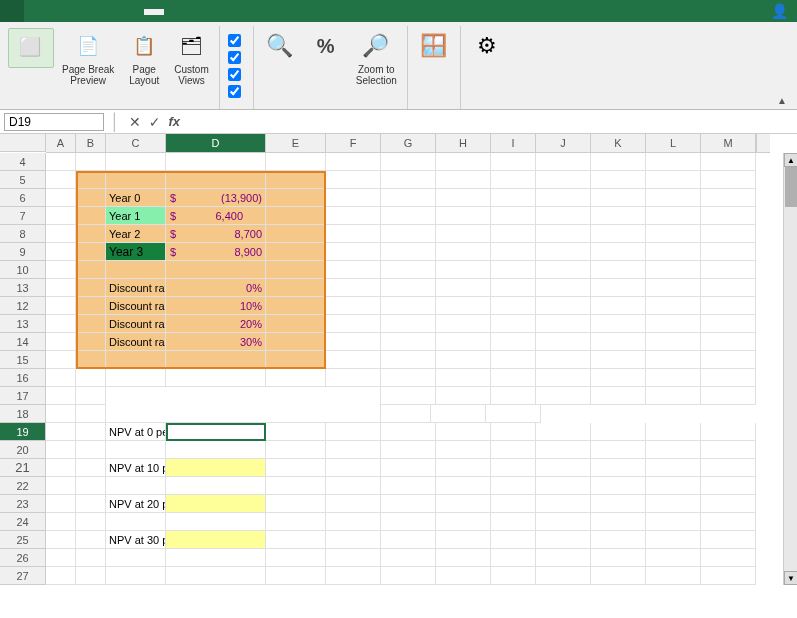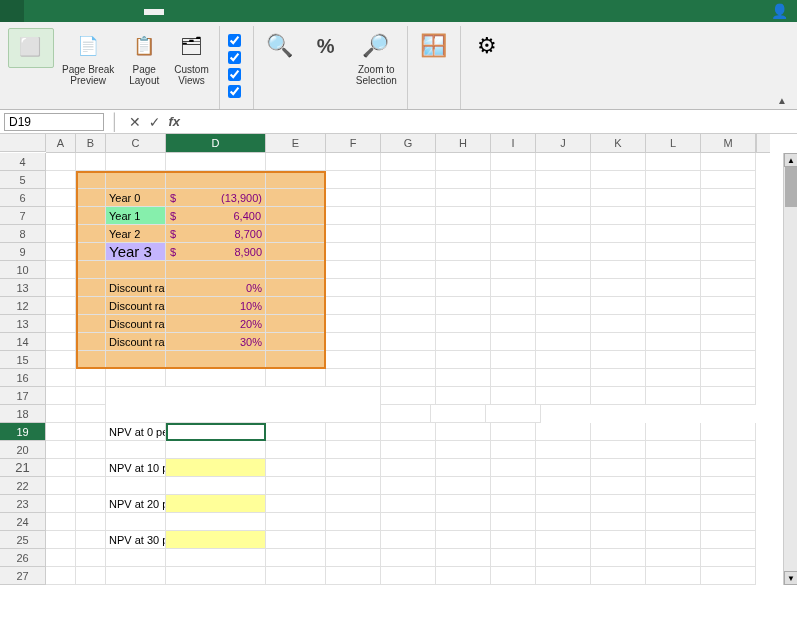--- a/index.html
+++ b/index.html
@@ -341,21 +341,21 @@
           <div style="width: 55px; min-width: 55px; height: 18px; border-right: 1px solid rgb(224, 224, 224); border-bottom: 1px solid rgb(224, 224, 224); font-size: 11px; overflow: hidden; white-space: nowrap; display: flex; align-items: center; padding: 0px 3px; position: relative;"></div>
           <div style="width: 55px; min-width: 55px; height: 18px; border-right: 1px solid rgb(224, 224, 224); border-bottom: 1px solid rgb(224, 224, 224); font-size: 11px; overflow: hidden; white-space: nowrap; display: flex; align-items: center; padding: 0px 3px; position: relative;"></div>
           <div style="width: 55px; min-width: 55px; height: 18px; border-right: 1px solid rgb(224, 224, 224); border-bottom: 1px solid rgb(224, 224, 224); font-size: 11px; overflow: hidden; white-space: nowrap; display: flex; align-items: center; padding: 0px 3px; position: relative;"></div>
         </div>
         <div style="display: flex; height: 18px; min-height: 18px;">
           <div style="width: 30px; min-width: 30px; height: 18px; border-right: 1px solid rgb(224, 224, 224); border-bottom: 1px solid rgb(224, 224, 224); font-size: 11px; overflow: hidden; white-space: nowrap; display: flex; align-items: center; padding: 0px 3px; position: relative;"></div>
           <div style="width: 30px; min-width: 30px; height: 18px; border-right: 1px solid rgb(224, 224, 224); border-bottom: 1px solid rgb(224, 224, 224); font-size: 11px; overflow: hidden; white-space: nowrap; display: flex; align-items: center; padding: 0px 3px; position: relative; background: rgb(245, 200, 138);"></div>
           <div style="width: 60px; min-width: 60px; height: 18px; border-right: 1px solid rgb(224, 224, 224); border-bottom: 1px solid rgb(224, 224, 224); font-size: 11px; overflow: hidden; white-space: nowrap; display: flex; align-items: center; padding: 0px 3px; position: relative; background: #86efac;">Year 1</div>
           <div style="width: 100px; min-width: 100px; height: 18px; border-right: 1px solid rgb(224, 224, 224); border-bottom: 1px solid rgb(224, 224, 224); font-size: 11px; overflow: hidden; white-space: nowrap; display: flex; align-items: center; padding: 0px 3px; position: relative; background: rgb(245, 200, 138); color: rgb(128, 0, 128); justify-content: flex-end;">
             <span style="position:absolute;left:4px;">$</span>
-            <span style="margin-right:1px; margin-left:auto; margin-left:16px;">6,400</span>
+            <span style="margin-right:19px; margin-left:auto; margin-left:16px;">6,400</span>
           </div>
           <div style="width: 60px; min-width: 60px; height: 18px; border-right: 1px solid rgb(224, 224, 224); border-bottom: 1px solid rgb(224, 224, 224); font-size: 11px; overflow: hidden; white-space: nowrap; display: flex; align-items: center; padding: 0px 3px; position: relative; background: rgb(245, 200, 138);"></div>
           <div style="width: 55px; min-width: 55px; height: 18px; border-right: 1px solid rgb(224, 224, 224); border-bottom: 1px solid rgb(224, 224, 224); font-size: 11px; overflow: hidden; white-space: nowrap; display: flex; align-items: center; padding: 0px 3px; position: relative;"></div>
           <div style="width: 55px; min-width: 55px; height: 18px; border-right: 1px solid rgb(224, 224, 224); border-bottom: 1px solid rgb(224, 224, 224); font-size: 11px; overflow: hidden; white-space: nowrap; display: flex; align-items: center; padding: 0px 3px; position: relative;"></div>
           <div style="width: 55px; min-width: 55px; height: 18px; border-right: 1px solid rgb(224, 224, 224); border-bottom: 1px solid rgb(224, 224, 224); font-size: 11px; overflow: hidden; white-space: nowrap; display: flex; align-items: center; padding: 0px 3px; position: relative;"></div>
           <div style="width: 45px; min-width: 45px; height: 18px; border-right: 1px solid rgb(224, 224, 224); border-bottom: 1px solid rgb(224, 224, 224); font-size: 11px; overflow: hidden; white-space: nowrap; display: flex; align-items: center; padding: 0px 3px; position: relative;"></div>
           <div style="width: 55px; min-width: 55px; height: 18px; border-right: 1px solid rgb(224, 224, 224); border-bottom: 1px solid rgb(224, 224, 224); font-size: 11px; overflow: hidden; white-space: nowrap; display: flex; align-items: center; padding: 0px 3px; position: relative;"></div>
           <div style="width: 55px; min-width: 55px; height: 18px; border-right: 1px solid rgb(224, 224, 224); border-bottom: 1px solid rgb(224, 224, 224); font-size: 11px; overflow: hidden; white-space: nowrap; display: flex; align-items: center; padding: 0px 3px; position: relative;"></div>
           <div style="width: 55px; min-width: 55px; height: 18px; border-right: 1px solid rgb(224, 224, 224); border-bottom: 1px solid rgb(224, 224, 224); font-size: 11px; overflow: hidden; white-space: nowrap; display: flex; align-items: center; padding: 0px 3px; position: relative;"></div>
           <div style="width: 55px; min-width: 55px; height: 18px; border-right: 1px solid rgb(224, 224, 224); border-bottom: 1px solid rgb(224, 224, 224); font-size: 11px; overflow: hidden; white-space: nowrap; display: flex; align-items: center; padding: 0px 3px; position: relative;"></div>
@@ -374,21 +374,21 @@
           <div style="width: 55px; min-width: 55px; height: 18px; border-right: 1px solid rgb(224, 224, 224); border-bottom: 1px solid rgb(224, 224, 224); font-size: 11px; overflow: hidden; white-space: nowrap; display: flex; align-items: center; padding: 0px 3px; position: relative;"></div>
           <div style="width: 45px; min-width: 45px; height: 18px; border-right: 1px solid rgb(224, 224, 224); border-bottom: 1px solid rgb(224, 224, 224); font-size: 11px; overflow: hidden; white-space: nowrap; display: flex; align-items: center; padding: 0px 3px; position: relative;"></div>
           <div style="width: 55px; min-width: 55px; height: 18px; border-right: 1px solid rgb(224, 224, 224); border-bottom: 1px solid rgb(224, 224, 224); font-size: 11px; overflow: hidden; white-space: nowrap; display: flex; align-items: center; padding: 0px 3px; position: relative;"></div>
           <div style="width: 55px; min-width: 55px; height: 18px; border-right: 1px solid rgb(224, 224, 224); border-bottom: 1px solid rgb(224, 224, 224); font-size: 11px; overflow: hidden; white-space: nowrap; display: flex; align-items: center; padding: 0px 3px; position: relative;"></div>
           <div style="width: 55px; min-width: 55px; height: 18px; border-right: 1px solid rgb(224, 224, 224); border-bottom: 1px solid rgb(224, 224, 224); font-size: 11px; overflow: hidden; white-space: nowrap; display: flex; align-items: center; padding: 0px 3px; position: relative;"></div>
           <div style="width: 55px; min-width: 55px; height: 18px; border-right: 1px solid rgb(224, 224, 224); border-bottom: 1px solid rgb(224, 224, 224); font-size: 11px; overflow: hidden; white-space: nowrap; display: flex; align-items: center; padding: 0px 3px; position: relative;"></div>
         </div>
         <div style="display: flex; height: 18px; min-height: 18px;">
           <div style="width: 30px; min-width: 30px; height: 18px; border-right: 1px solid rgb(224, 224, 224); border-bottom: 1px solid rgb(224, 224, 224); font-size: 11px; overflow: hidden; white-space: nowrap; display: flex; align-items: center; padding: 0px 3px; position: relative;"></div>
           <div style="width: 30px; min-width: 30px; height: 18px; border-right: 1px solid rgb(224, 224, 224); border-bottom: 1px solid rgb(224, 224, 224); font-size: 11px; overflow: hidden; white-space: nowrap; display: flex; align-items: center; padding: 0px 3px; position: relative; background: rgb(245, 200, 138);"></div>
-          <div style="width: 60px; min-width: 60px; height: 18px; border-right: 1px solid rgb(224, 224, 224); border-bottom: 1px solid rgb(224, 224, 224); font-size: 15px; overflow: hidden; white-space: nowrap; display: flex; align-items: center; padding: 0px 3px; position: relative; background: #c4b5fd;">Year 3</div>
+          <div style="width: 60px; min-width: 60px; height: 18px; border-right: 1px solid rgb(224, 224, 224); border-bottom: 1px solid rgb(224, 224, 224); font-size: 12px; overflow: hidden; white-space: nowrap; display: flex; align-items: center; padding: 0px 3px; position: relative; background: #15803d;">Year 3</div>
           <div style="width: 100px; min-width: 100px; height: 18px; border-right: 1px solid rgb(224, 224, 224); border-bottom: 1px solid rgb(224, 224, 224); font-size: 11px; overflow: hidden; white-space: nowrap; display: flex; align-items: center; padding: 0px 3px; position: relative; background: rgb(245, 200, 138); color: rgb(128, 0, 128); justify-content: flex-end;">
             <span style="position:absolute;left:4px;">$</span>
             <span style="margin-left:16px;">8,900</span>
           </div>
           <div style="width: 60px; min-width: 60px; height: 18px; border-right: 1px solid rgb(224, 224, 224); border-bottom: 1px solid rgb(224, 224, 224); font-size: 11px; overflow: hidden; white-space: nowrap; display: flex; align-items: center; padding: 0px 3px; position: relative; background: rgb(245, 200, 138);"></div>
           <div style="width: 55px; min-width: 55px; height: 18px; border-right: 1px solid rgb(224, 224, 224); border-bottom: 1px solid rgb(224, 224, 224); font-size: 11px; overflow: hidden; white-space: nowrap; display: flex; align-items: center; padding: 0px 3px; position: relative;"></div>
           <div style="width: 55px; min-width: 55px; height: 18px; border-right: 1px solid rgb(224, 224, 224); border-bottom: 1px solid rgb(224, 224, 224); font-size: 11px; overflow: hidden; white-space: nowrap; display: flex; align-items: center; padding: 0px 3px; position: relative;"></div>
           <div style="width: 55px; min-width: 55px; height: 18px; border-right: 1px solid rgb(224, 224, 224); border-bottom: 1px solid rgb(224, 224, 224); font-size: 11px; overflow: hidden; white-space: nowrap; display: flex; align-items: center; padding: 0px 3px; position: relative;"></div>
           <div style="width: 45px; min-width: 45px; height: 18px; border-right: 1px solid rgb(224, 224, 224); border-bottom: 1px solid rgb(224, 224, 224); font-size: 11px; overflow: hidden; white-space: nowrap; display: flex; align-items: center; padding: 0px 3px; position: relative;"></div>
           <div style="width: 55px; min-width: 55px; height: 18px; border-right: 1px solid rgb(224, 224, 224); border-bottom: 1px solid rgb(224, 224, 224); font-size: 11px; overflow: hidden; white-space: nowrap; display: flex; align-items: center; padding: 0px 3px; position: relative;"></div>

